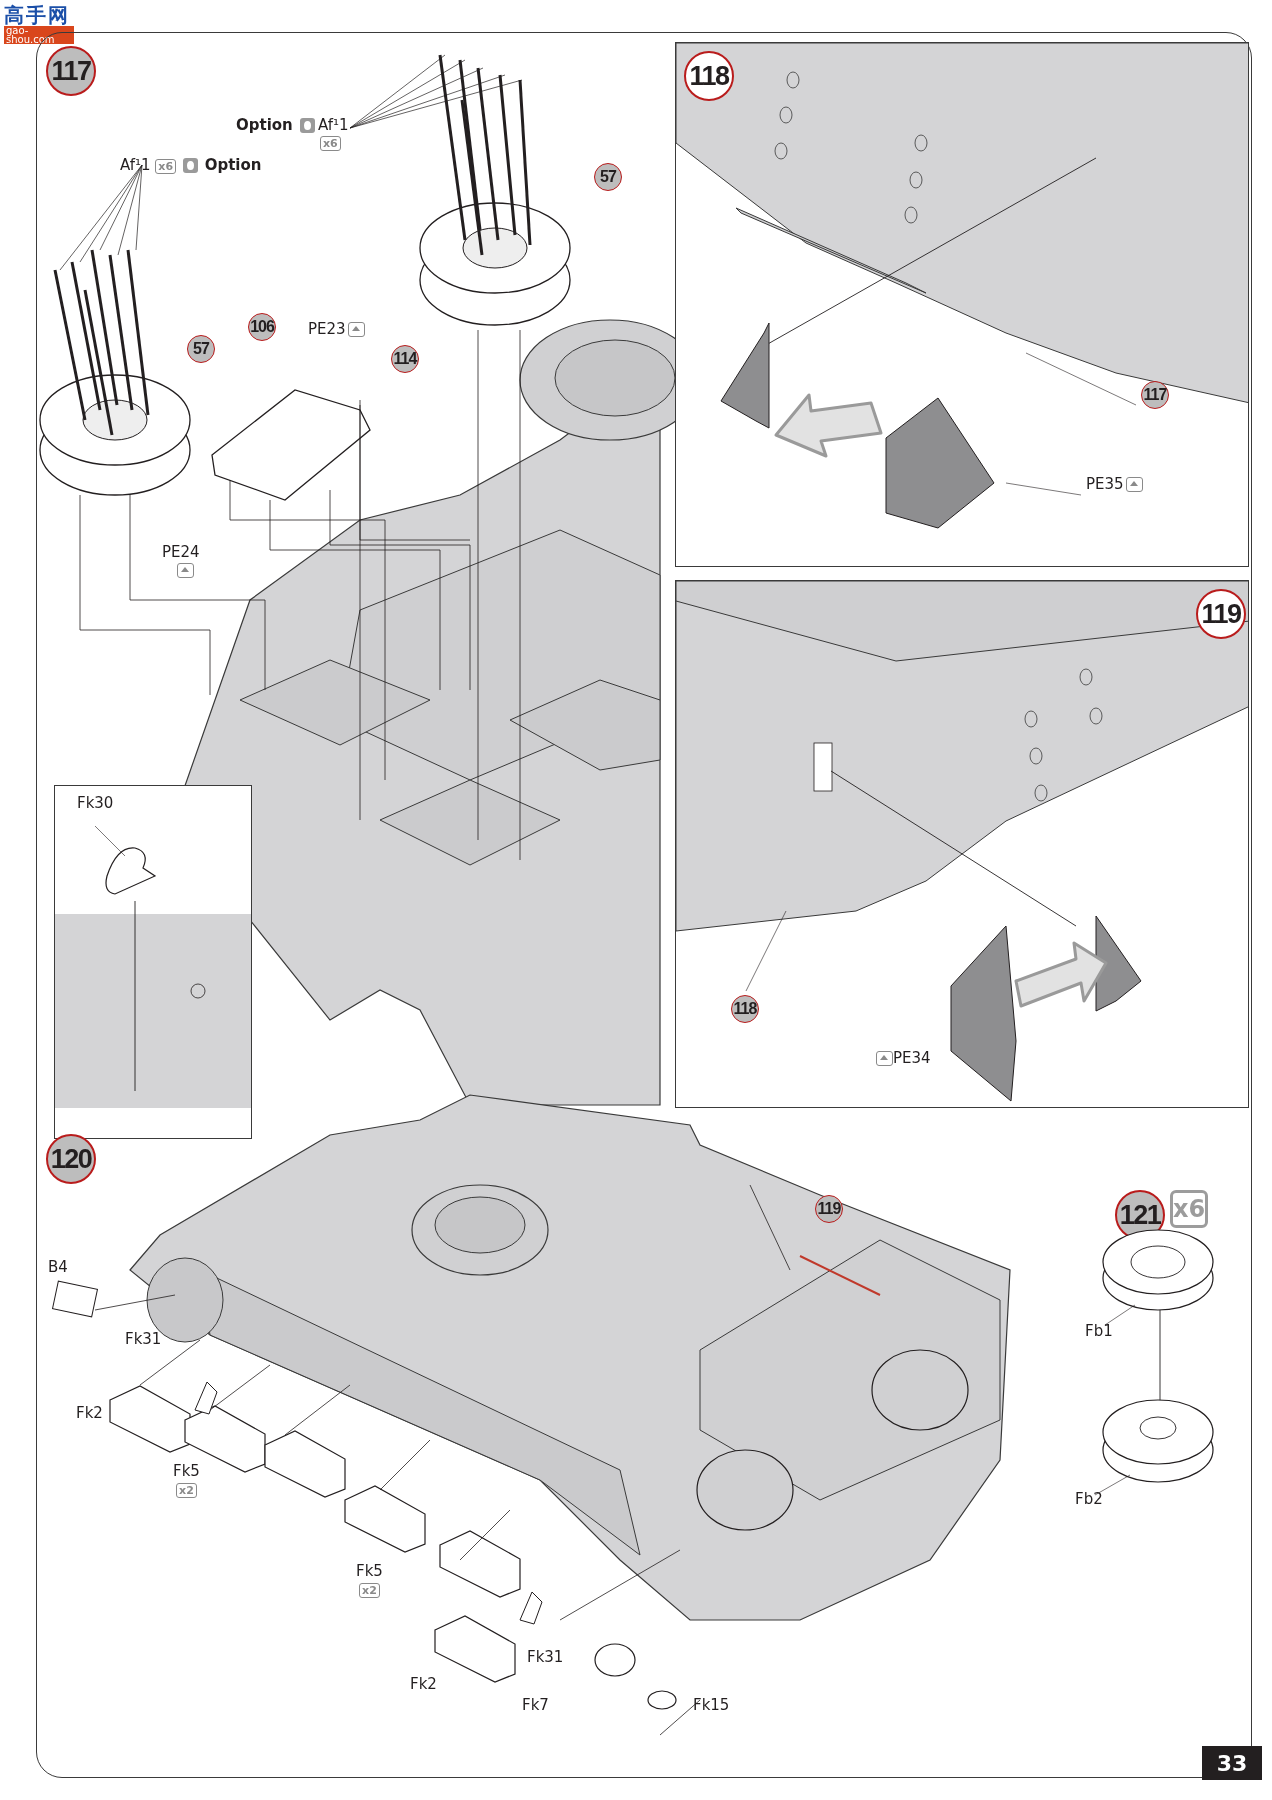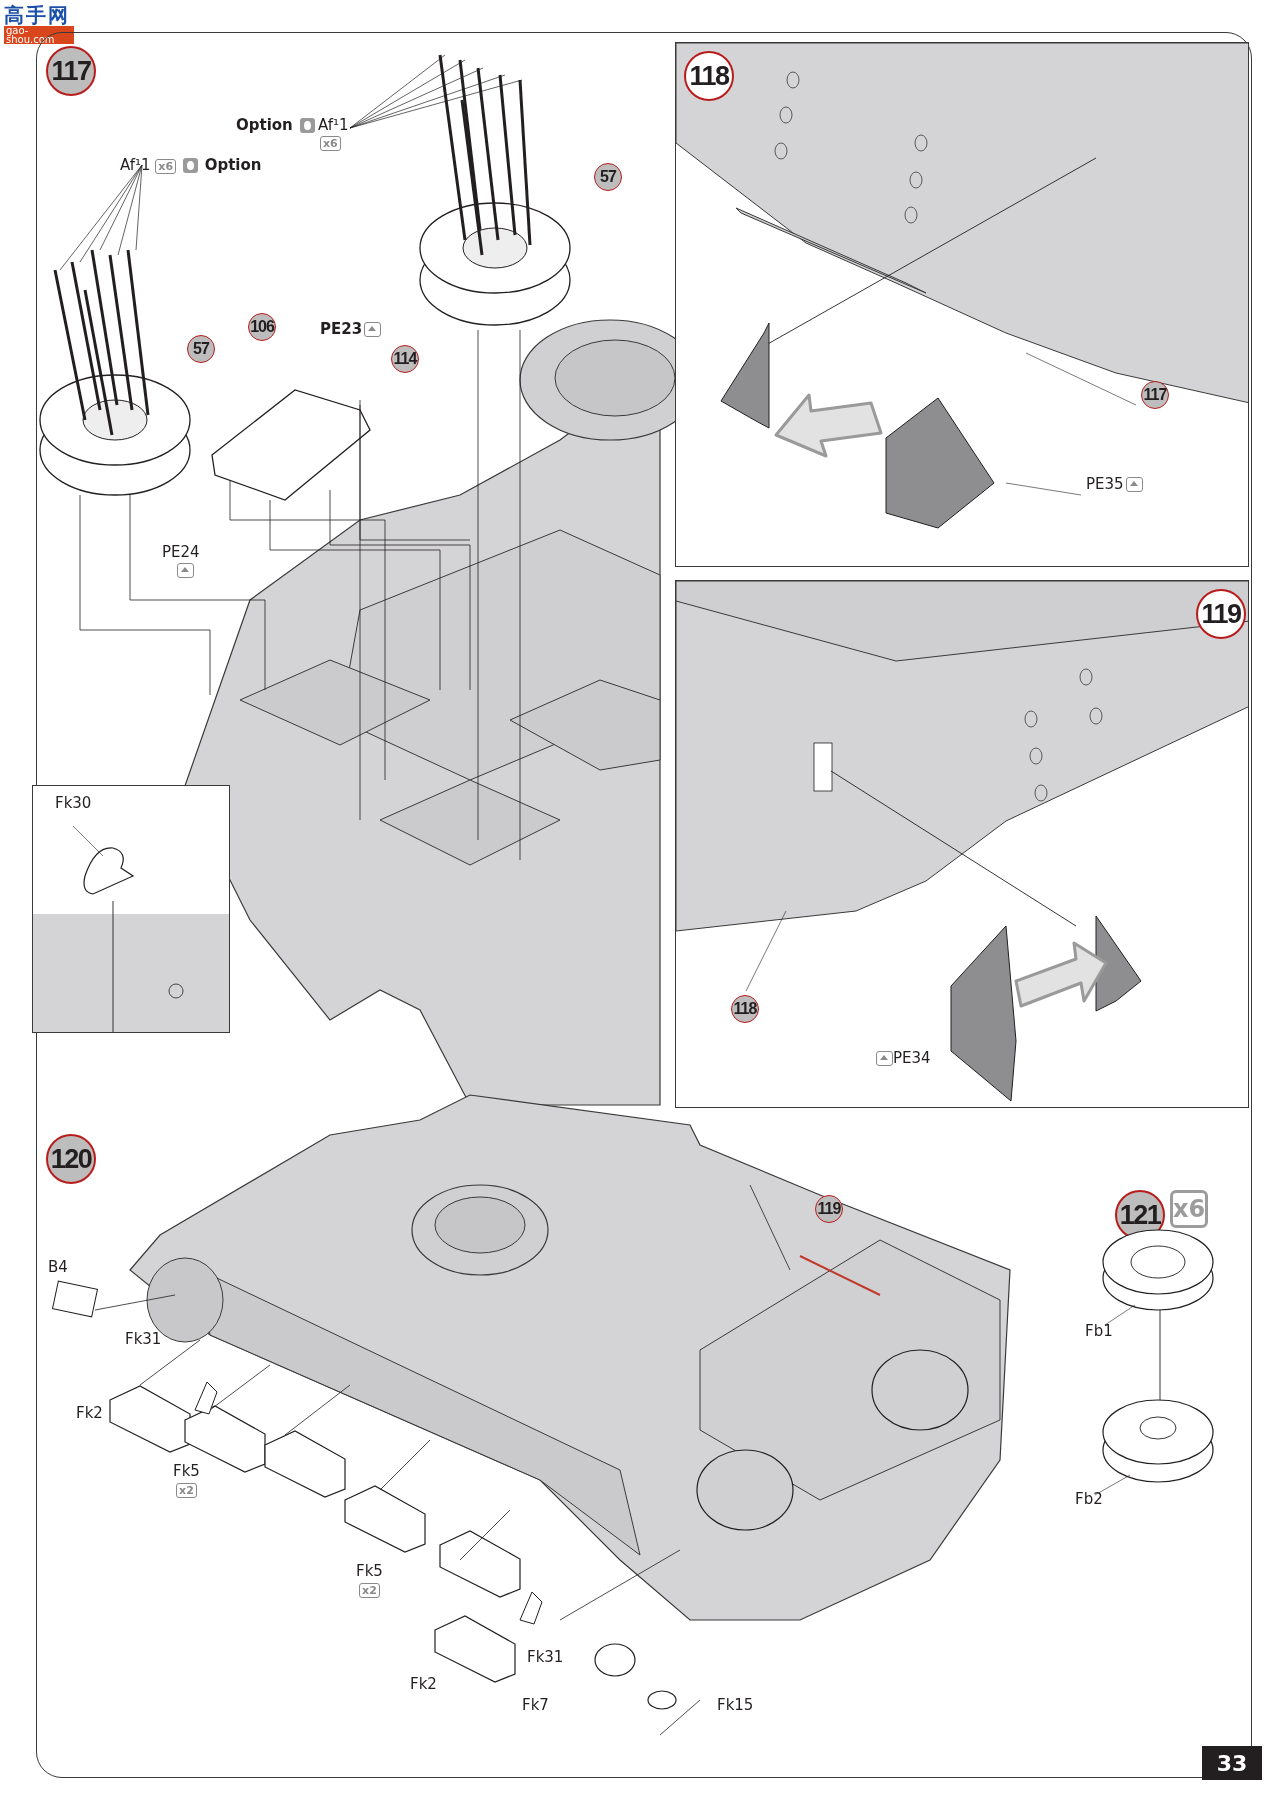--- a/index.html
+++ b/index.html
@@ -115,29 +115,29 @@
     <span class="qty">x6</span>
     <span class="opt-ic"></span>
     <b>Option</b>
   </div>
 
   <div class="step small" style="left:594px;top:163px;">57</div>
   <div class="step small" style="left:187px;top:335px;">57</div>
   <div class="step small" style="left:248px;top:313px;">106</div>
   <div class="step small" style="left:391px;top:345px;">114</div>
 
-  <div class="lbl" style="left:320px;top:320px;font-weight:bold;">
+  <div class="lbl" style="left:308px;top:320px;">
     <span>PE23</span><span class="pe-ic"></span>
   </div>
   <div class="lbl" style="left:162px;top:543px;text-align:center;">
     <div>PE24</div>
     <span class="pe-ic" style="margin-left:10px;"></span>
   </div>
 
-  <div class="panel" style="left:32px;top:785px;width:198px;height:248px;">
+  <div class="panel" style="left:54px;top:785px;width:198px;height:354px;">
     <div class="abs" style="left:0;top:128px;width:198px;height:194px;background:#d4d4d6;"></div>
     <div class="lbl" style="left:22px;top:8px;">Fk30</div>
     <svg width="198" height="322" style="left:0;top:0;">
       <path d="M52,90 q10,-30 28,-28 q15,4 8,20 l12,8 l-40,18 q-12,-2 -8,-18z" fill="#fff" stroke="#231f20" stroke-width="1.2"></path>
       <line x1="80" y1="115" x2="80" y2="305" stroke="#231f20" stroke-width="0.9"></line>
       <line x1="40" y1="40" x2="70" y2="70" stroke="#231f20" stroke-width="0.6"></line>
       <circle cx="143" cy="205" r="7" fill="none" stroke="#231f20" stroke-width="0.8"></circle>
     </svg>
   </div>
 </div>
@@ -241,21 +241,21 @@
     <div>Fk5</div>
     <span class="qty">x2</span>
   </div>
   <div class="lbl" style="left:356px;top:1562px;text-align:center;">
     <div>Fk5</div>
     <span class="qty">x2</span>
   </div>
   <div class="lbl" style="left:410px;top:1675px;">Fk2</div>
   <div class="lbl" style="left:527px;top:1648px;">Fk31</div>
   <div class="lbl" style="left:522px;top:1696px;">Fk7</div>
-  <div class="lbl" style="left:693px;top:1696px;margin-left:24px;">Fk15</div>
+  <div class="lbl" style="left:693px;top:1696px;">Fk15</div>
 </div>
 
 <div>
   <div class="step big" style="left:1115px;top:1190px;">121</div>
   <div class="x6" style="left:1170px;top:1190px;">
     <span>x6</span>
   </div>
   <svg width="1272" height="1800" style="left:0;top:0;">
     <ellipse cx="1158" cy="1278" rx="55" ry="32" fill="#fff" stroke="#231f20" stroke-width="1.2"></ellipse>
     <ellipse cx="1158" cy="1262" rx="55" ry="32" fill="#fff" stroke="#231f20" stroke-width="1.2"></ellipse>

